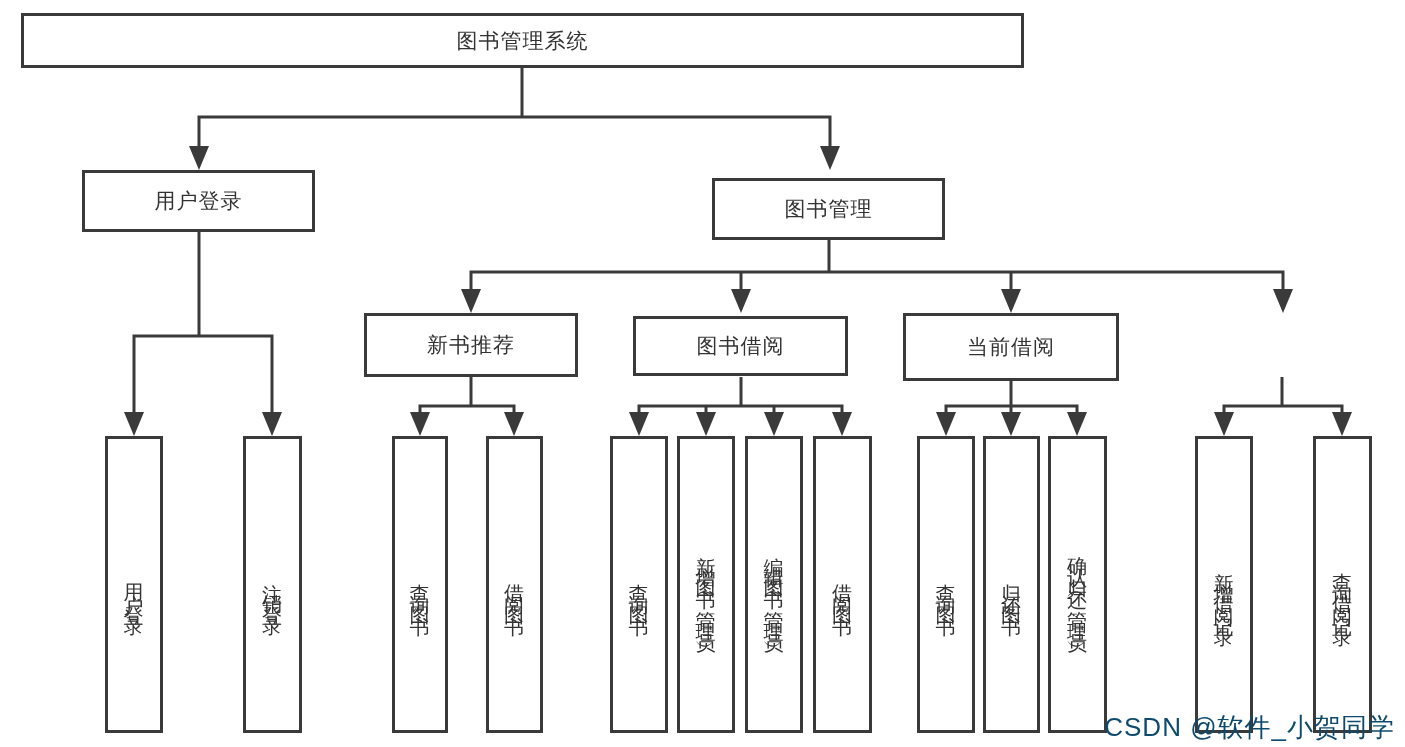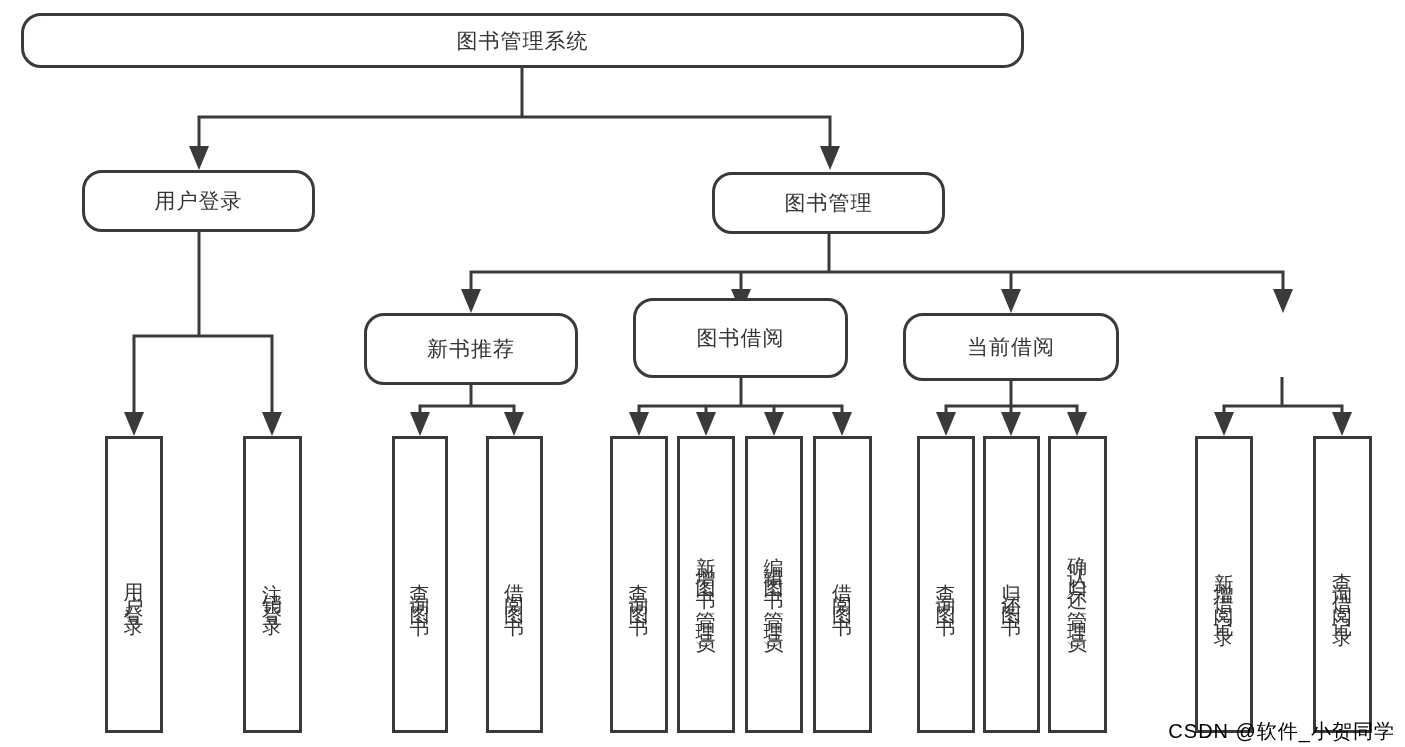--- a/index.html
+++ b/index.html
@@ -15,37 +15,37 @@
   .box {
     position: absolute;
     background: #ffffff;
     border: 3px solid #3a3a3a;
     box-sizing: border-box;
     display: flex;
     align-items: center;
     justify-content: center;
     color: #333333;
   }
-  .hbox { font-size: 21px; letter-spacing: 1px; border-radius: 20px; }
+  .hbox { font-size: 21px; letter-spacing: 1px; }
   .vbox span {
     writing-mode: vertical-rl;
     text-orientation: mixed;
     font-size: 20px;
     line-height: 1;
     letter-spacing: 11px;
     margin-bottom: -11px;
     color: #333333;
     white-space: nowrap;
   }
   .watermark {
     position: absolute;
     right: 10px;
     bottom: 2px;
-    font-size: 20px;
-    color: #000000;
+    font-size: 26px;
+    color: #0c4a6e;
     letter-spacing: 1px;
     pointer-events: none;
   }
   svg line, svg polyline { stroke: #3a3a3a; stroke-width: 3; fill: none; }
   svg polygon { fill: #3a3a3a; stroke: none; }
 </style>
 </head>
 <body>
 
 <div id="canvas">
@@ -93,24 +93,24 @@
 
     <line x1="1282" y1="377" x2="1282" y2="406"></line>
     <polyline points="1224,414 1224,406 1342,406 1342,414"></polyline>
     <polygon points="1214,412 1234,412 1224,436"></polygon>
     <polygon points="1332,412 1352,412 1342,436"></polygon>
   </svg>
 
   <div class="box hbox" style="left:21px; top:13px; width:1003px; height:55px;">图书管理系统</div>
 
   <div class="box hbox" style="left:82px; top:170px; width:233px; height:62px;">用户登录</div>
-  <div class="box hbox" style="left:712px; top:172px; width:233px; height:62px;">图书管理</div>
+  <div class="box hbox" style="left:712px; top:178px; width:233px; height:62px;">图书管理</div>
 
-  <div class="box hbox" style="left:364px; top:313px; width:214px; height:72px;">新书推荐</div>
-  <div class="box hbox" style="left:633px; top:298px; width:215px; height:80px;">图书借阅</div>
+  <div class="box hbox" style="left:364px; top:313px; width:214px; height:64px;">新书推荐</div>
+  <div class="box hbox" style="left:633px; top:316px; width:215px; height:60px;">图书借阅</div>
   <div class="box hbox" style="left:903px; top:313px; width:216px; height:68px;">当前借阅</div>
 
   <div class="box vbox" style="left:105px; top:436px; width:58px; height:297px;">
     <span>用户登录</span>
   </div>
   <div class="box vbox" style="left:243px; top:436px; width:59px; height:297px;">
     <span>注销登录</span>
   </div>
 
   <div class="box vbox" style="left:392px; top:436px; width:56px; height:297px;">

